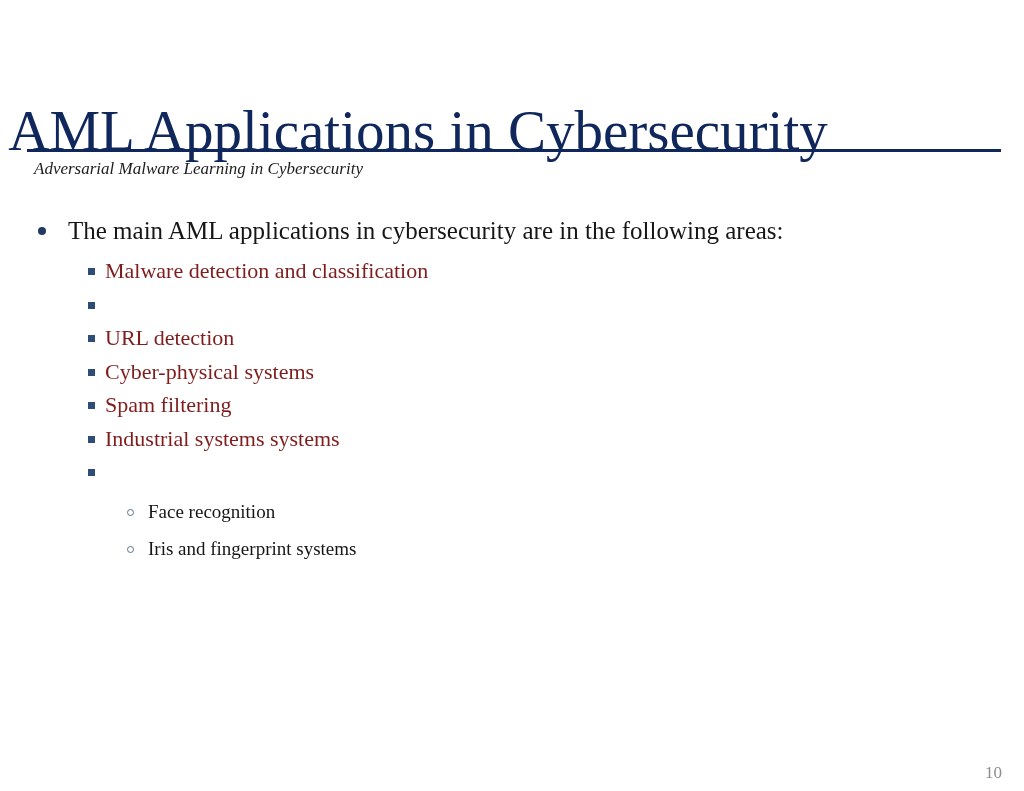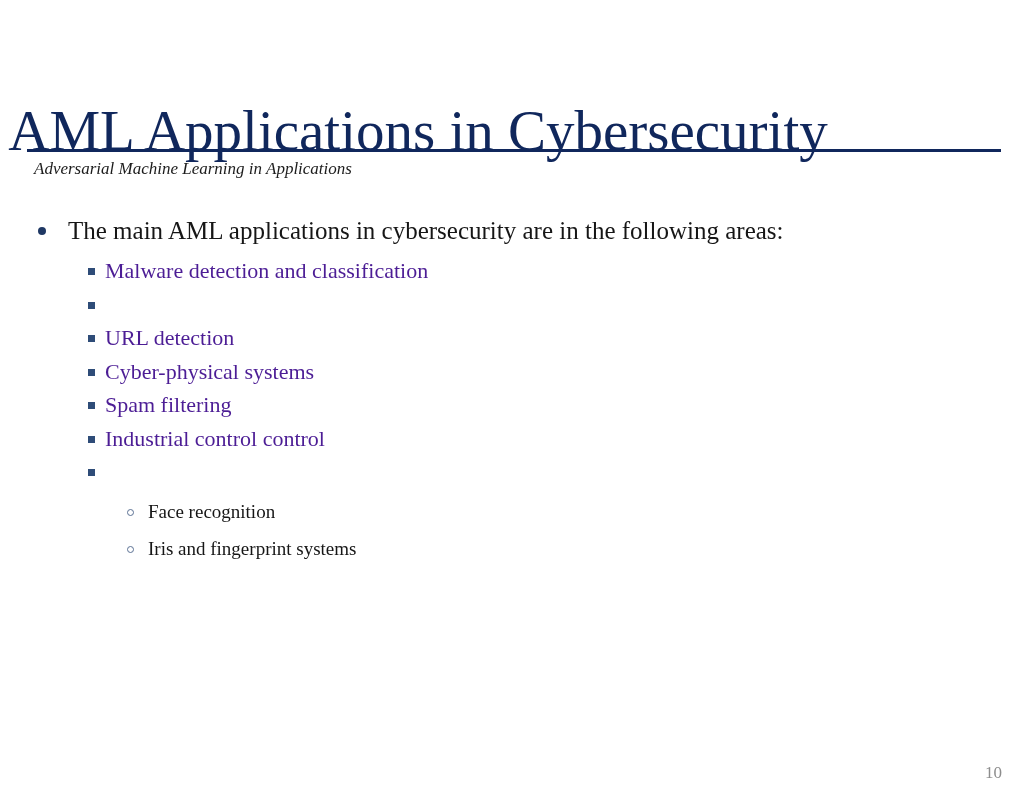--- a/index.html
+++ b/index.html
@@ -97,21 +97,21 @@
   }
 
   
   li.lvl2 {
     position: relative;
     padding-left: 101px;
     margin: 0;
     height: 33.5px;
     font-size: 22px;
     line-height: 33.5px;
-    color: #4c1d95;
+    color: #7f1d1d;
     white-space: nowrap;
   }
   li.lvl2 > .bullet-mark {
     position: absolute;
     left: 84px;
     top: 14px;
     width: 7px;
     height: 7px;
     background: #2e4c78;
   }
@@ -156,21 +156,21 @@
 </style>
 </head>
 <body>
 
 <div class="slide">
 
   <h1 class="slide-title">AML Applications in Cybersecurity</h1>
 
   <div class="title-rule"></div>
 
-  <div class="subtitle">Adversarial Machine Learning in Applications</div>
+  <div class="subtitle">Adversarial Malware Learning in Cybersecurity</div>
 
   <div class="body-area">
     <ul class="lvl">
 
       <li class="lvl1">
         <span class="bullet-mark"></span>
         <span>The main AML applications in cybersecurity are in the following areas:</span>
       </li>
 
       <li style="list-style:none;">
@@ -195,21 +195,21 @@
             <span>Cyber-physical systems</span>
           </li>
 
           <li class="lvl2">
             <span class="bullet-mark"></span>
             <span>Spam filtering</span>
           </li>
 
           <li class="lvl2">
             <span class="bullet-mark"></span>
-            <span>Industrial control control</span>
+            <span>Industrial systems systems</span>
           </li>
 
           <li class="lvl2">
             <span class="bullet-mark"></span>
           </li>
 
           <li style="list-style:none;">
             <ul class="lvl sub-list-3">
 
               <li class="lvl3">

